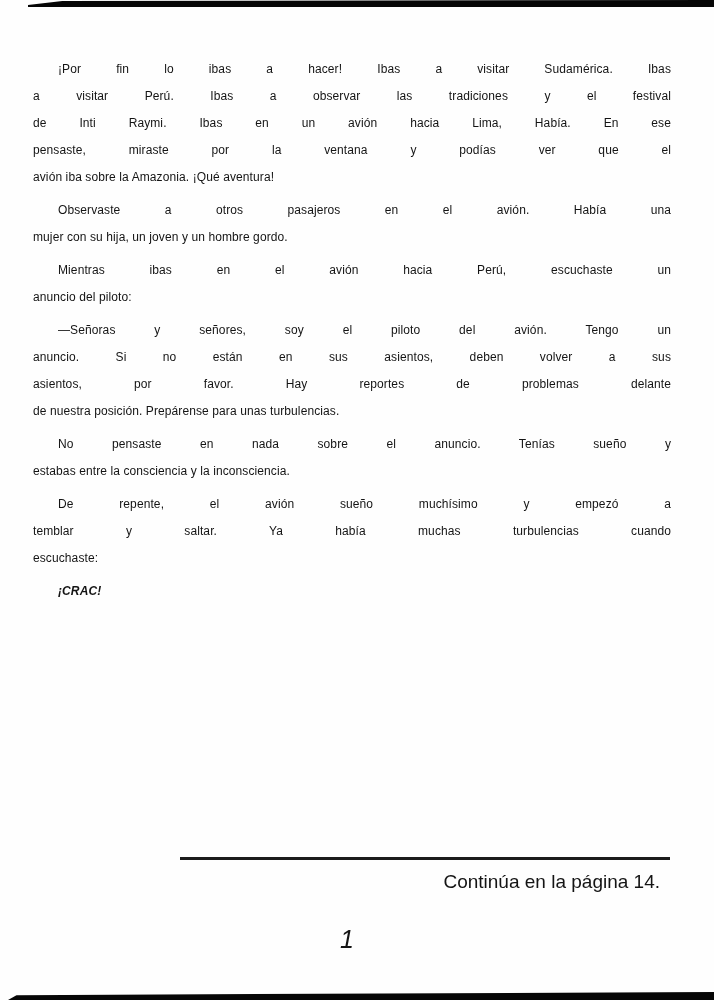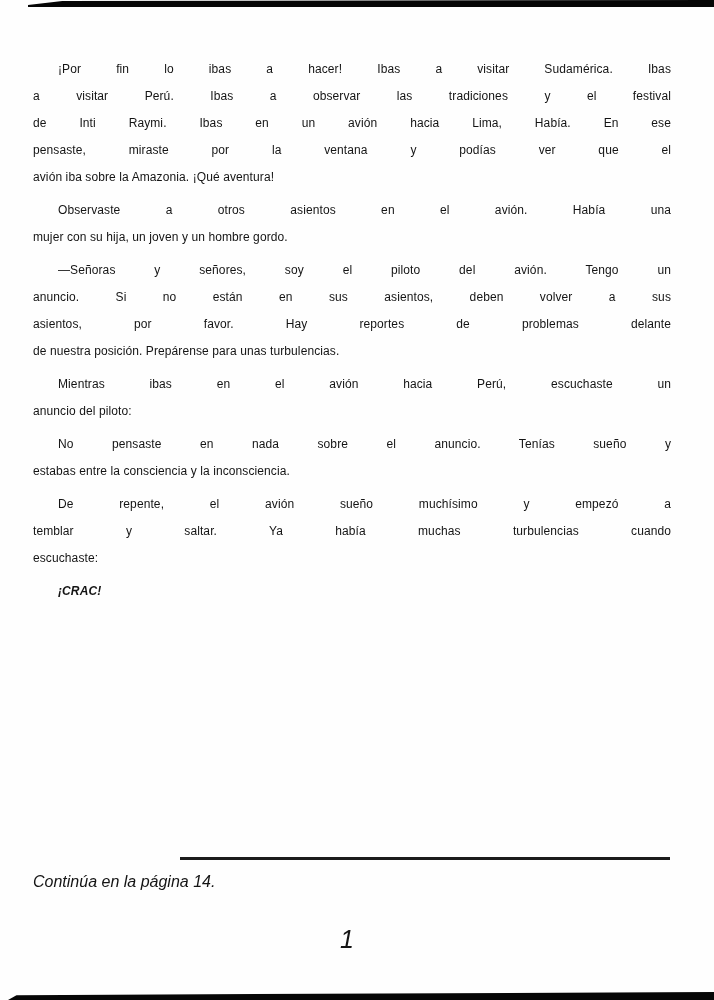--- a/index.html
+++ b/index.html
@@ -72,24 +72,23 @@
     top: 857px;
   }
   .footer-rule {
     margin-left: auto;
     width: 490px;
     height: 3px;
     background: #1b1b1b;
   }
   .continua {
     margin-top: 9px;
-    text-align: left;
+    text-align: right;
     padding-right: 10px;
-    font-style: italic;
-    font-size: 16px;
+    font-size: 19px;
     line-height: 26px;
   }
   .pageno {
     position: absolute;
     top: 925px;
     left: 0;
     width: 100%;
     text-align: center;
     transform: translateX(-10px);
     font-style: italic;
@@ -108,34 +107,34 @@
 
     <div class="para">
       <div class="line first">¡Por fin lo ibas a hacer! Ibas a visitar Sudamérica. Ibas</div>
       <div class="line">a visitar Perú. Ibas a observar las tradiciones y el festival</div>
       <div class="line">de Inti Raymi. Ibas en un avión hacia Lima, Había. En ese</div>
       <div class="line">pensaste, miraste por la ventana y podías ver que el</div>
       <div class="line last">avión iba sobre la Amazonia. ¡Qué aventura!</div>
     </div>
 
     <div class="para">
-      <div class="line first">Observaste a otros asientos en el avión. Había una</div>
+      <div class="line first">Observaste a otros pasajeros en el avión. Había una</div>
       <div class="line last">mujer con su hija, un joven y un hombre gordo.</div>
+    </div>
+
+    <div class="para">
+      <div class="line first">Mientras ibas en el avión hacia Perú, escuchaste un</div>
+      <div class="line last">anuncio del piloto:</div>
     </div>
 
     <div class="para">
       <div class="line first">—Señoras y señores, soy el piloto del avión. Tengo un</div>
       <div class="line">anuncio. Si no están en sus asientos, deben volver a sus</div>
       <div class="line">asientos, por favor. Hay reportes de problemas delante</div>
       <div class="line last">de nuestra posición. Prepárense para unas turbulencias.</div>
-    </div>
-
-    <div class="para">
-      <div class="line first">Mientras ibas en el avión hacia Perú, escuchaste un</div>
-      <div class="line last">anuncio del piloto:</div>
     </div>
 
     <div class="para">
       <div class="line first">No pensaste en nada sobre el anuncio. Tenías sueño y</div>
       <div class="line last">estabas entre la consciencia y la inconsciencia.</div>
     </div>
 
     <div class="para">
       <div class="line first">De repente, el avión sueño muchísimo y empezó a</div>
       <div class="line">temblar y saltar. Ya había muchas turbulencias cuando</div>

